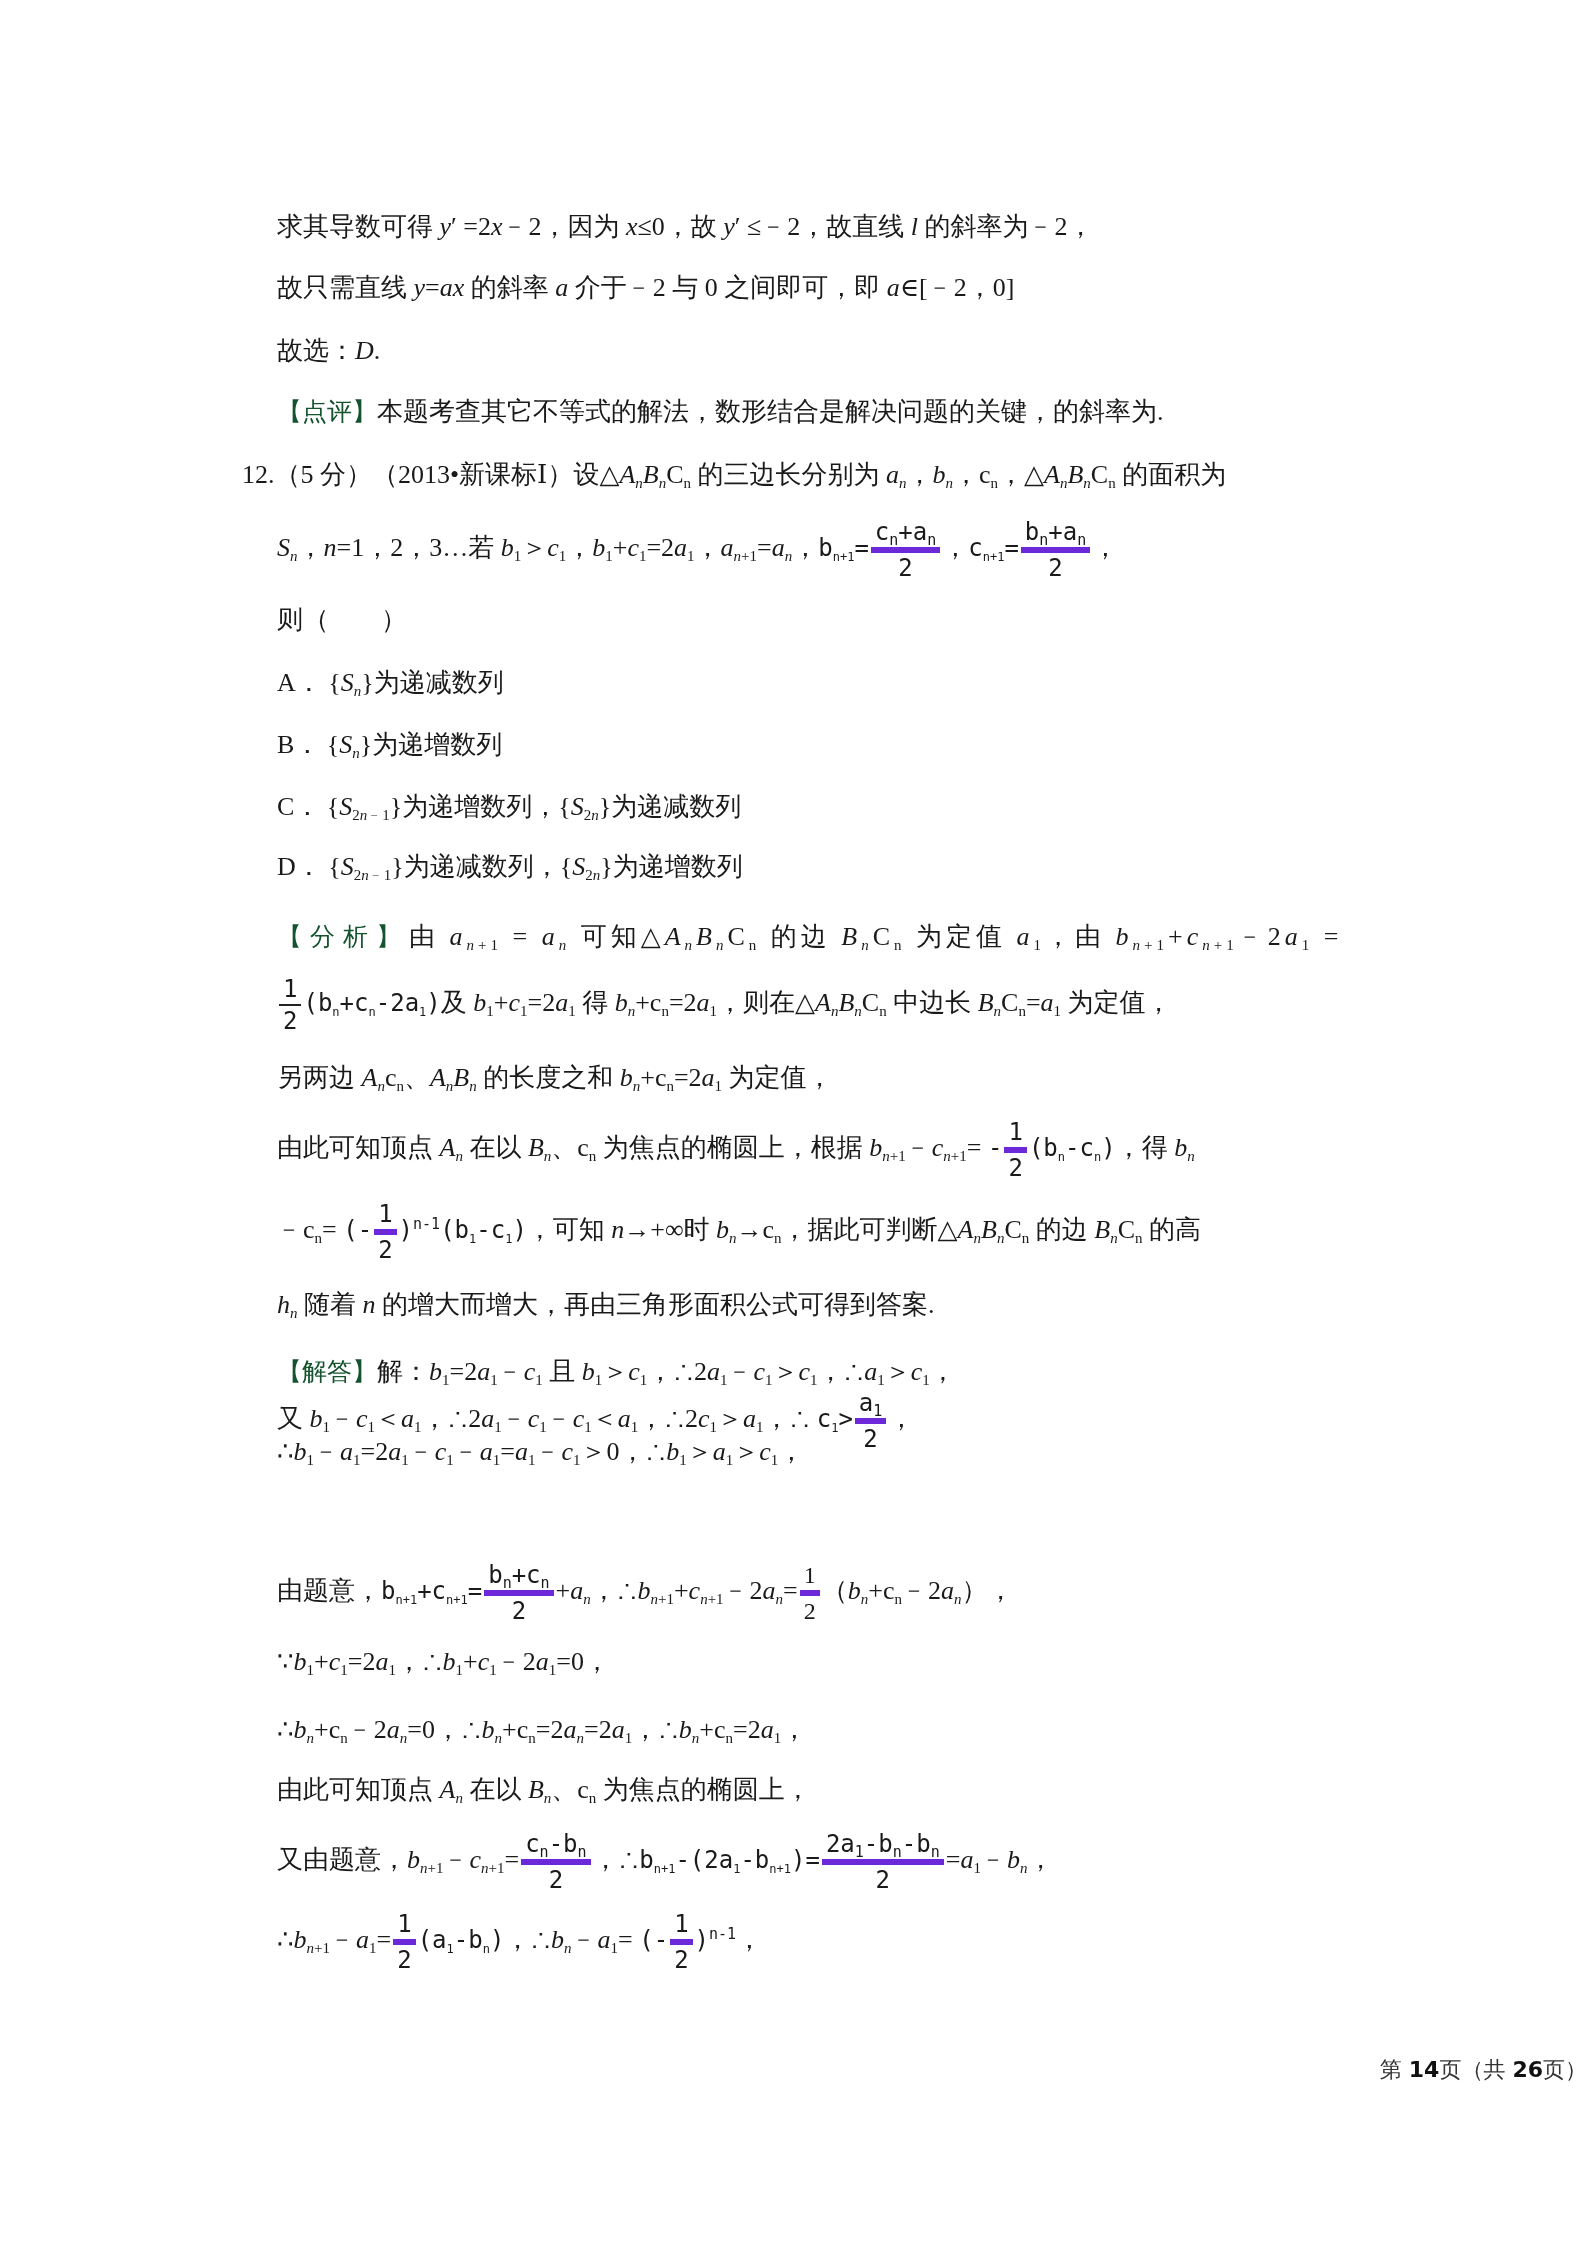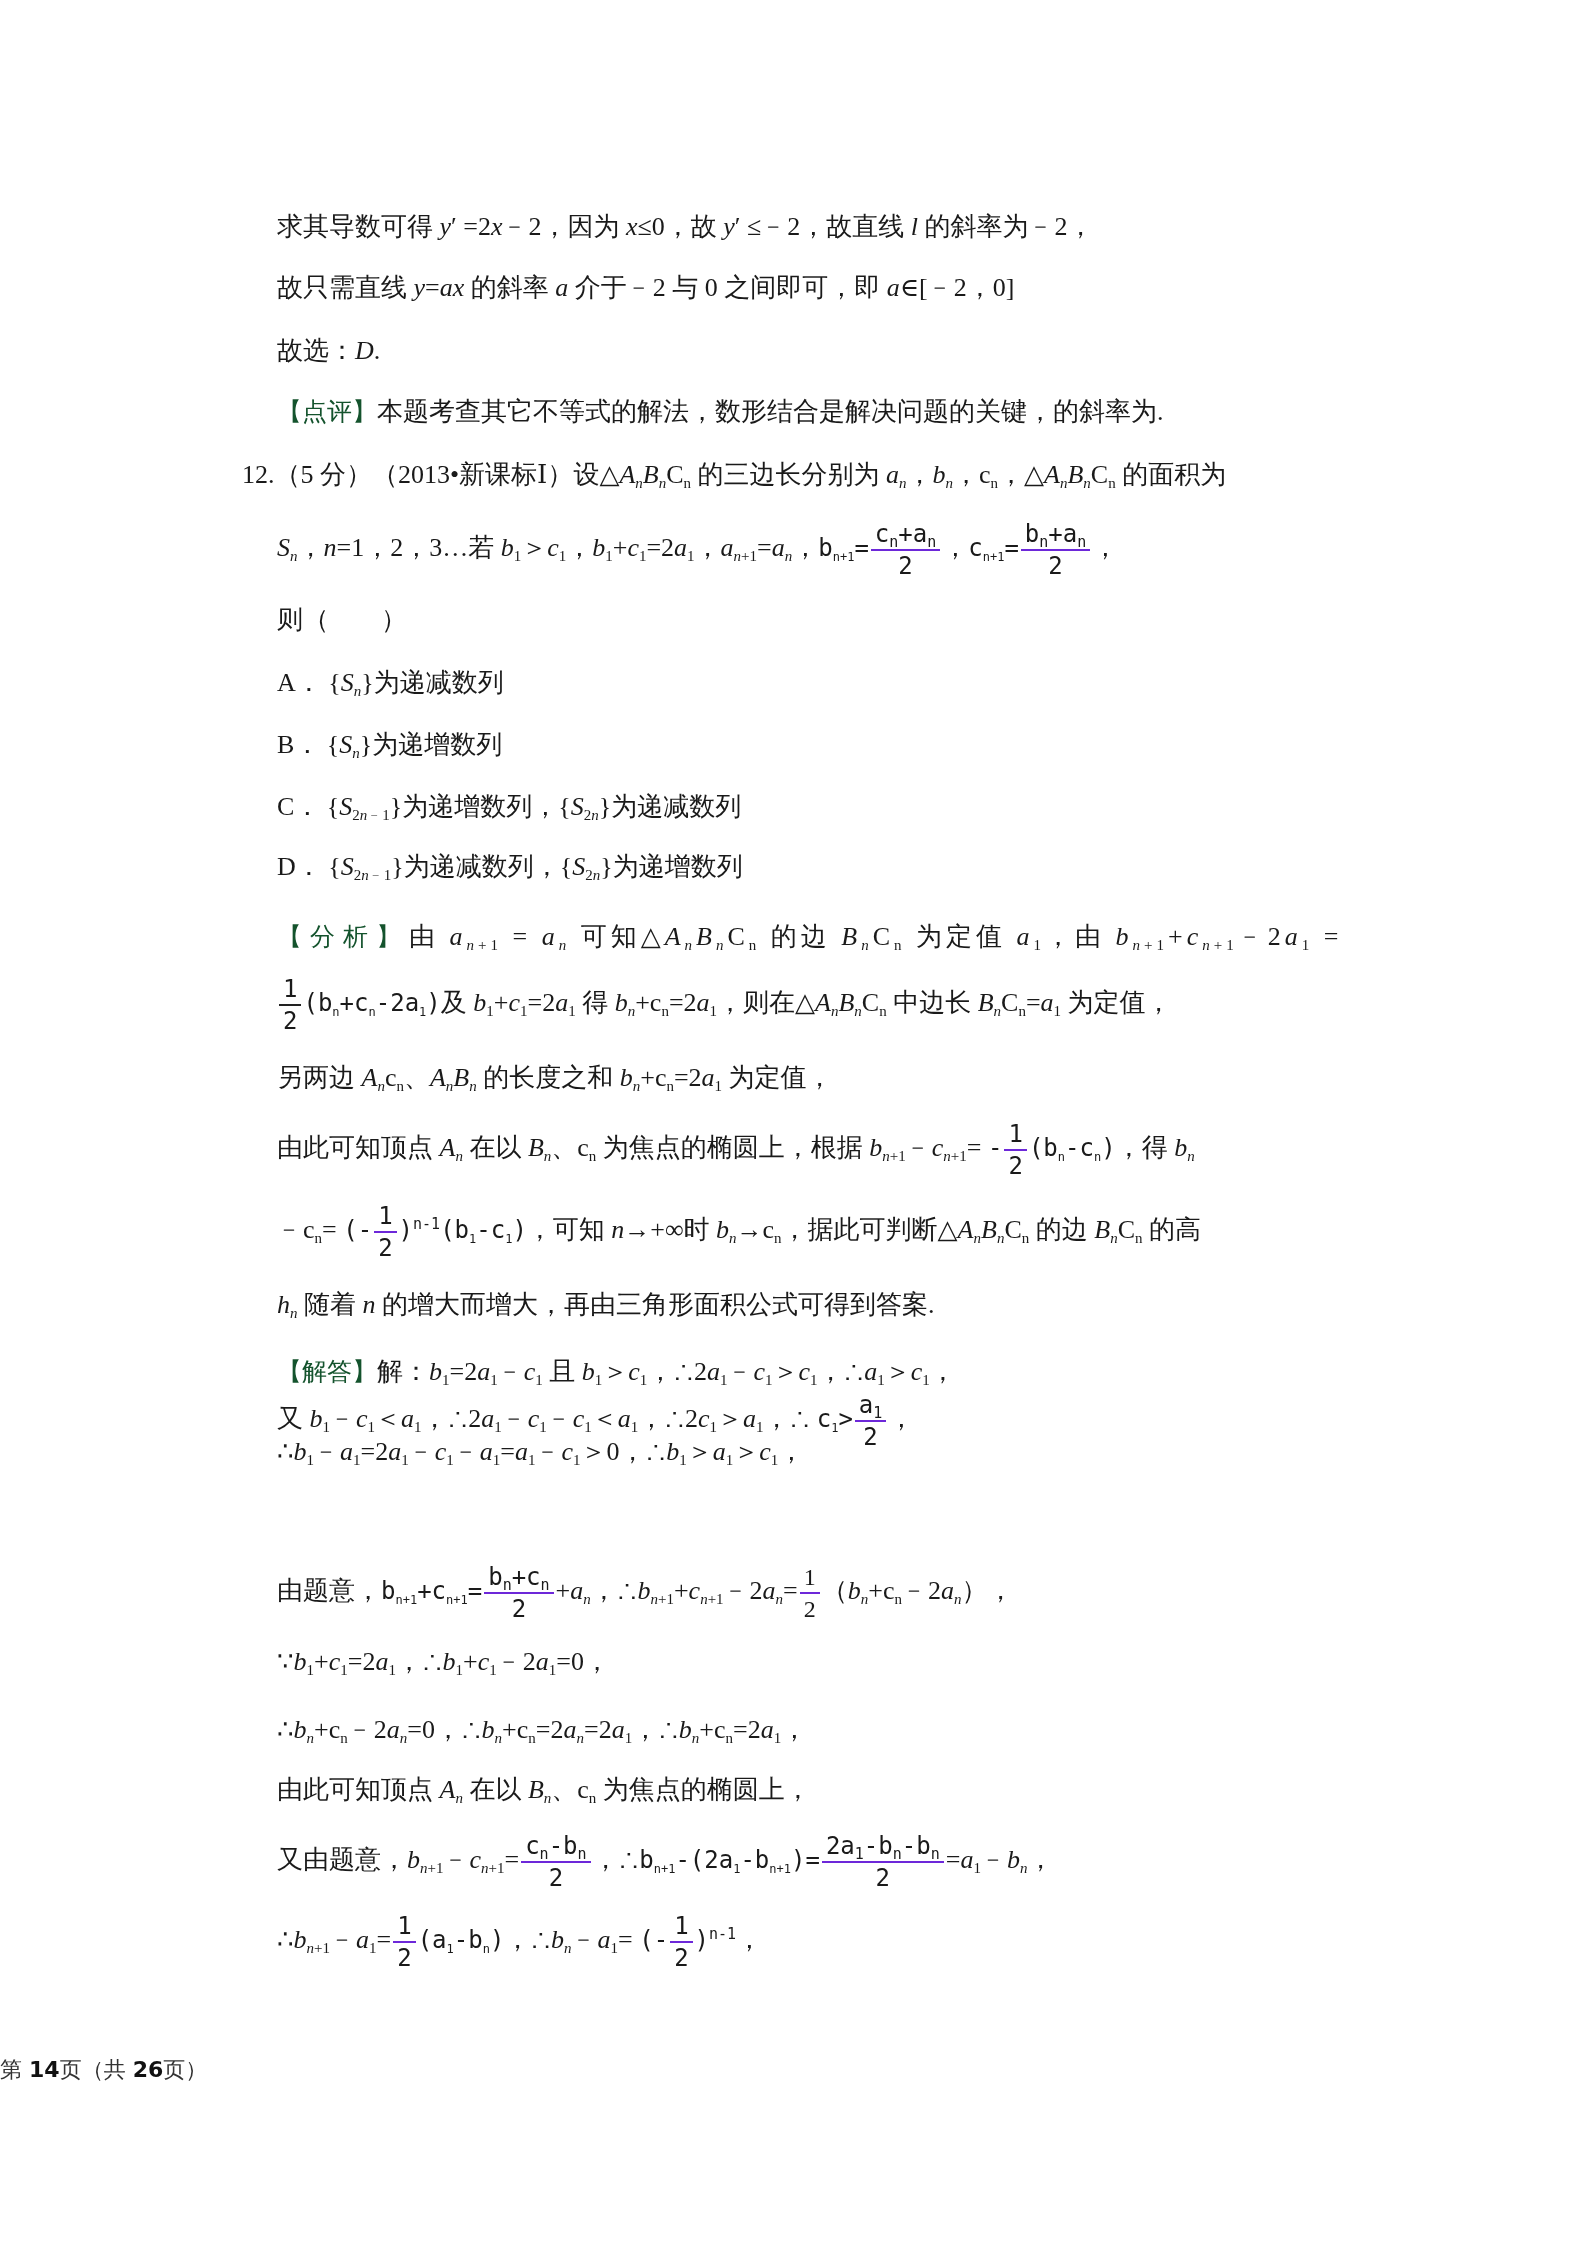--- a/index.html
+++ b/index.html
@@ -9,26 +9,26 @@
           transform: translateY(-50%); }
   .line.q { left: 242px; }
   .opt { left: 277px; }
   .tag { color: #14532d; font-family: "DejaVu Sans", sans-serif; font-size: 25px; }
   .tag.spaced { letter-spacing: 8px; margin-top: 44px; }
   i { font-style: italic; }
   sub { font-size: 15px; vertical-align: -5px; line-height: 0; }
   sup { font-size: 15px; vertical-align: 9px; line-height: 0; }
   .frac { display: inline-flex; flex-direction: column; align-items: center; vertical-align: middle;
           font-family: "DejaVu Sans Mono", "Liberation Mono", monospace; font-size: 24px; line-height: 30px; margin: 0 2px; }
-  .frac .num { border-bottom: 2px solid #6d28d9; padding: 0 4px; }
+  .frac .num { border-bottom: 6px solid #6d28d9; padding: 0 4px; }
   .frac .den { padding: 0 4px; }
   .mono { font-family: "DejaVu Sans Mono", "Liberation Mono", monospace; font-size: 24px; }
   .mono sub { font-size: 12px; }
   .footer { position: absolute; left: 0; width: 1587px; top: 2070px; transform: translateY(-50%);
-            text-align: left; font-family: "DejaVu Sans", sans-serif; font-size: 22px; color: #333; }
+            text-align: right; font-family: "DejaVu Sans", sans-serif; font-size: 22px; color: #333; }
   .footer b { font-weight: bold; color: #111; }
 </style>
 </head>
 <body>
 
 <div class="line" style="top:227px">求其导数可得 <i>y</i>′ =2<i>x</i>﹣2，因为 <i>x</i>≤0，故 <i>y</i>′ ≤﹣2，故直线 <i>l</i> 的斜率为﹣2，</div>
 <div class="line" style="top:288px">故只需直线 <i>y</i>=<i>ax</i> 的斜率 <i>a</i> 介于﹣2 与 0 之间即可，即 <i>a</i>∈[﹣2，0]</div>
 <div class="line" style="top:351px">故选：<i>D</i>.</div>
 <div class="line" style="top:412px"><span class="tag">【点评】</span><span>本题考查其它不等式的解法，数形结合是解决问题的关键，的斜率为.</span></div>
 

